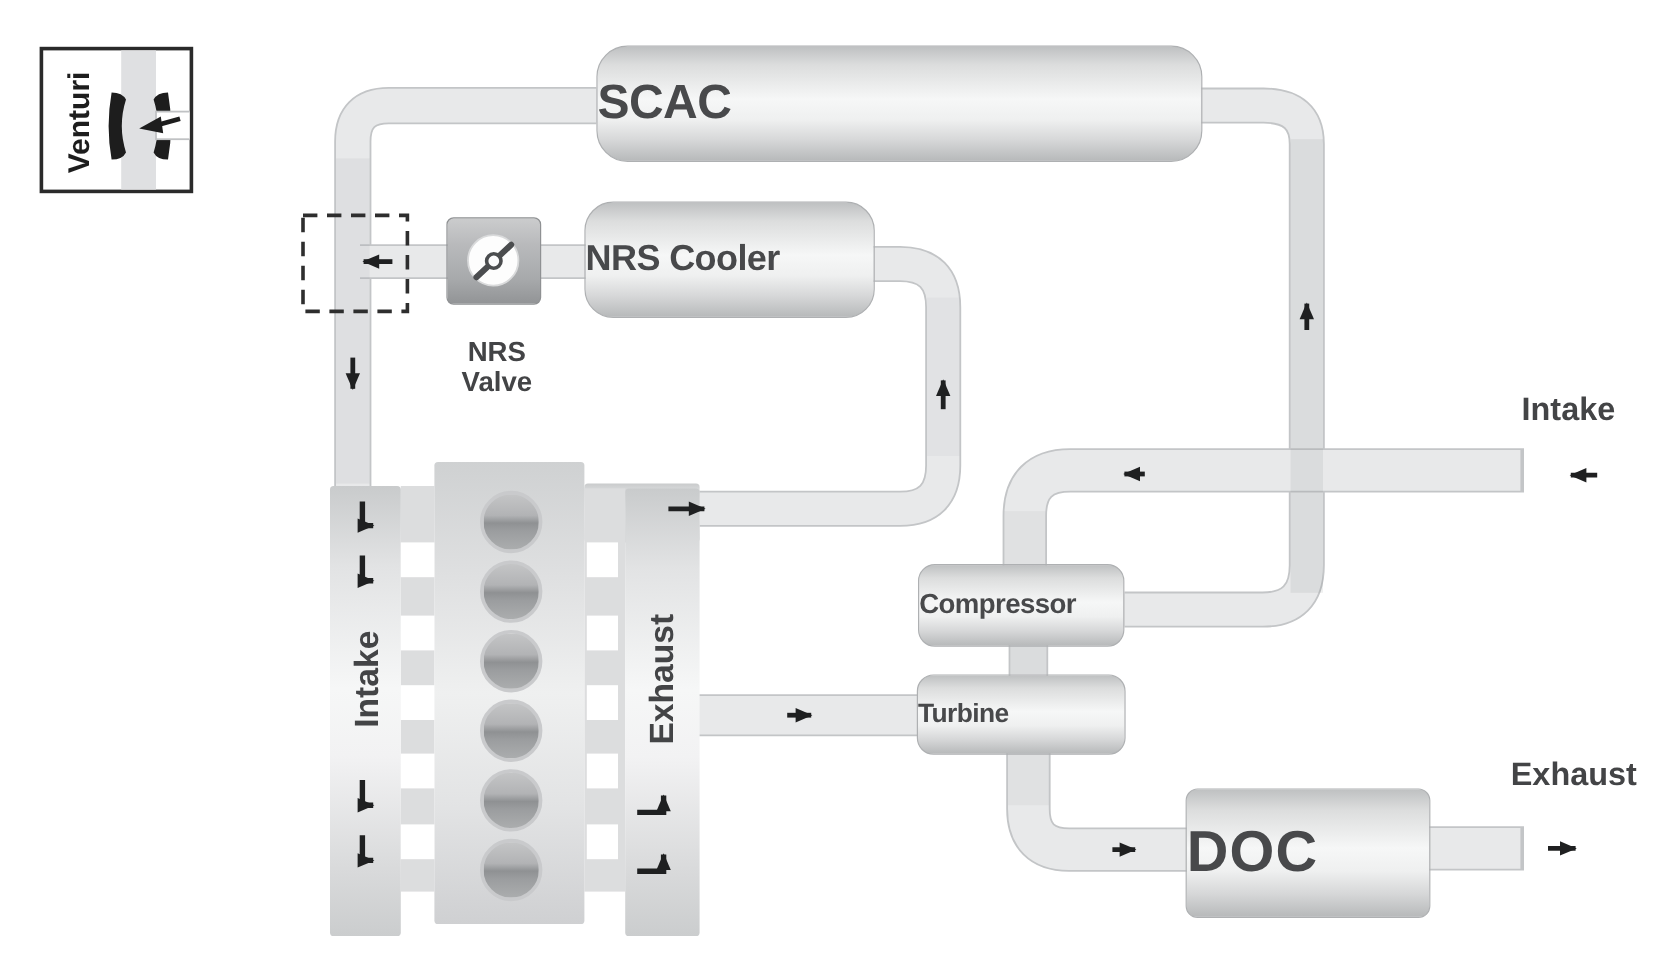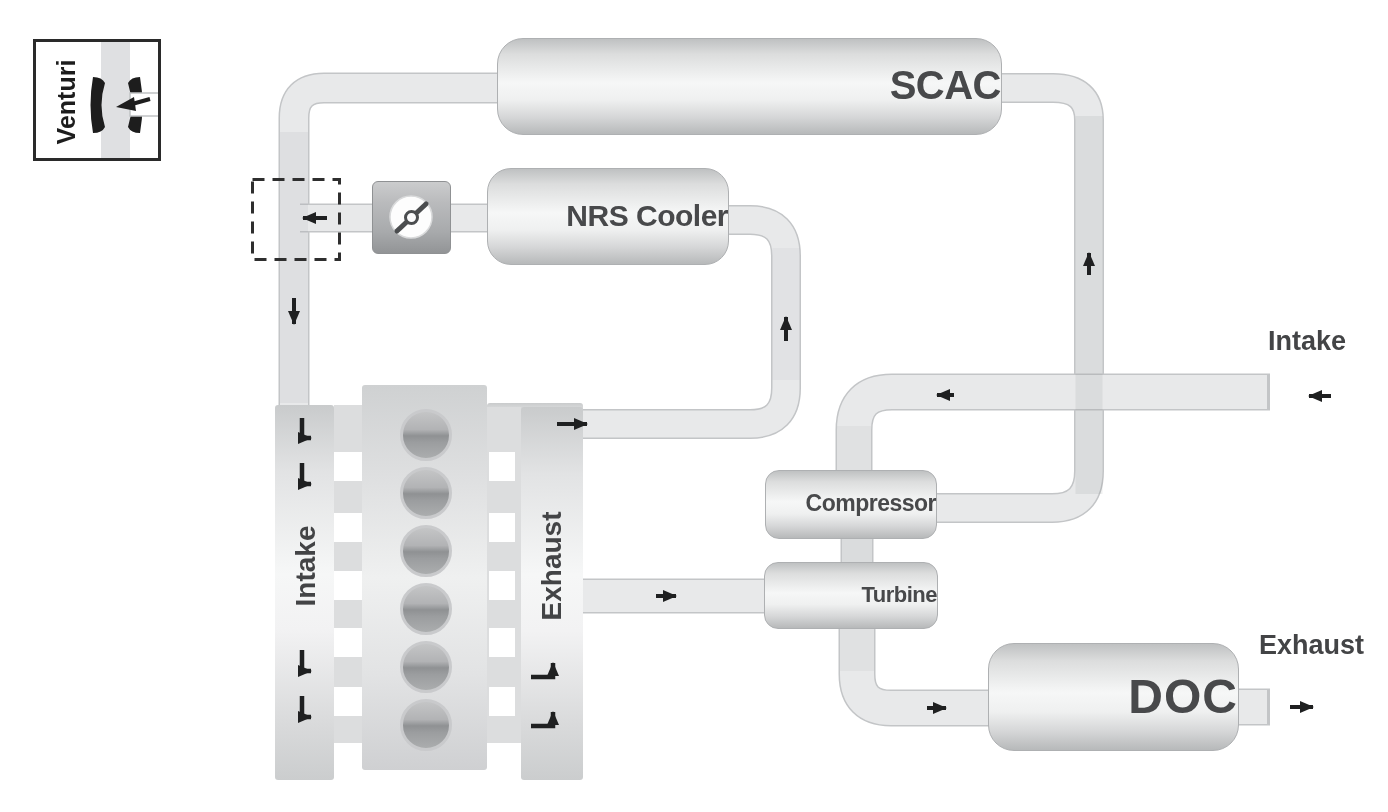--- a/index.html
+++ b/index.html
@@ -2,21 +2,21 @@
 <html><head>
 <meta charset="utf-8">
 <style>
   html,body{margin:0;padding:0;background:#ffffff;}
   #stage{position:relative;width:1388px;height:812px;background:#ffffff;overflow:hidden;
          font-family:"Liberation Sans","DejaVu Sans",sans-serif;}
   svg{position:absolute;left:0;top:0;}
   .layer{position:absolute;left:0;top:0;width:1388px;height:812px;pointer-events:none;}
 
   
-  .comp{position:absolute;display:flex;align-items:center;justify-content:flex-end;
+  .comp{position:absolute;display:flex;align-items:center;justify-content:flex-start;
         background:linear-gradient(180deg,#bfc1c2 0%,#dcdddd 16%,#f6f7f7 46%,#eff0f0 64%,#d6d7d8 82%,#b7b9ba 100%);
         border:1px solid #aeb0b2;color:#48494b;font-weight:bold;letter-spacing:-0.5px;}
   .comp span{transform:translateY(-1px);}
 
   
   .manifold{position:absolute;border-radius:3px;
         background:linear-gradient(180deg,#c9cbcc 0%,#e2e3e4 18%,#f6f7f7 45%,#f2f2f3 60%,#d9dadb 85%,#cbcdce 100%);}
   .gapstrip{position:absolute;background:#dcddde;}
   .cblock{position:absolute;border-radius:3px;
         background:linear-gradient(180deg,#cfd1d2 0%,#dfe0e1 25%,#eff0f0 50%,#e2e3e4 75%,#cfd0d2 100%);}
@@ -118,30 +118,34 @@
     </div>
 
   <div class="comp" style="left:765px;top:470px;width:170px;height:67px;border-radius:14px;font-size:23px;">
       <span>Compressor</span>
     </div>
 
   <div class="comp" style="left:764px;top:562px;width:172px;height:65px;border-radius:14px;font-size:22px;">
       <span>Turbine</span>
     </div>
 
-  <div class="comp" style="left:988px;top:643px;width:202px;height:106px;border-radius:26px;font-size:48px;letter-spacing:1px;padding-left:47px;">
+  <div class="comp" style="left:988px;top:657px;width:202px;height:106px;border-radius:10px;font-size:48px;letter-spacing:1px;">
       <span>DOC</span>
     </div>
 
   <div class="valvebox">
     <svg width="77" height="71" viewBox="0 0 77 71" style="left:0;top:0;">
       <circle cx="38" cy="35" r="21" fill="#fdfdfd" stroke="#d9dadb" stroke-width="1.5"></circle>
       <line x1="24" y1="49" x2="53" y2="22" stroke="#4b4d4f" stroke-width="5" stroke-linecap="round"></line>
       <circle cx="38.5" cy="35.5" r="6" fill="#fbfbfc" stroke="#4b4d4f" stroke-width="3"></circle>
     </svg>
+  </div>
+  <div class="hlabel" style="left:352px;top:281px;width:124px;font-size:23px;line-height:25px;">
+    <div>NRS</div>
+    <div>Valve</div>
   </div>
 
   <div class="hlabel" style="left:1237px;top:326px;width:140px;font-size:27px;">Intake</div>
   <div class="hlabel" style="left:1239px;top:630px;width:145px;font-size:27px;">Exhaust</div>
 
   <div id="venturi-box">
     <div id="venturi-strip"></div>
     <svg width="122" height="116" viewBox="0 0 122 116">
       <path d="M 57 35 Q 66 35 69 41 Q 62 63 69 85 Q 66 91 57 91 Q 52 63 57 35 Z" fill="#1d1d1d"></path>
       <path d="M 104 35 Q 95 35 92 41 Q 99 63 92 85 Q 95 91 104 91 Q 109 63 104 35 Z" fill="#1d1d1d"></path>

